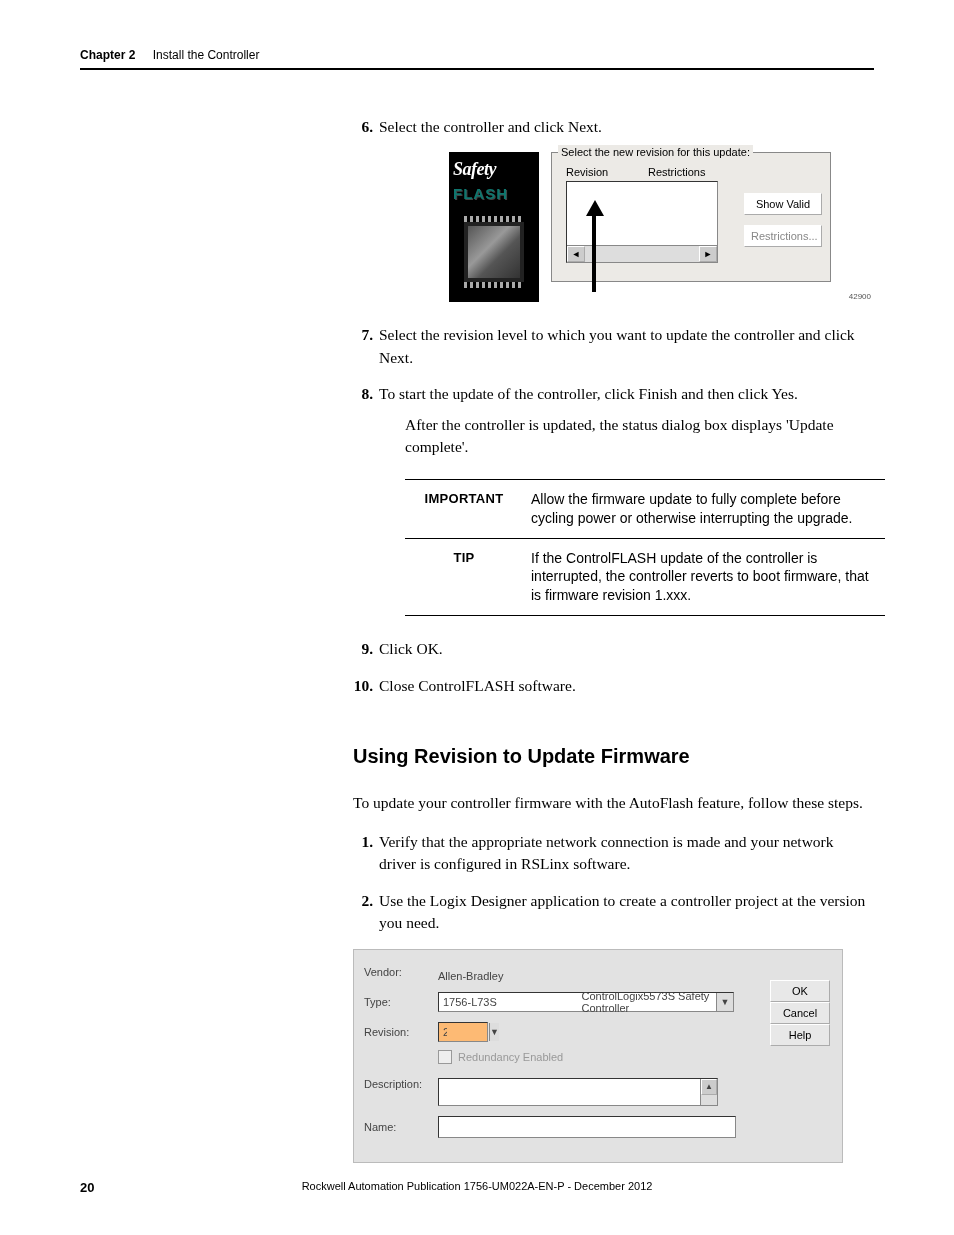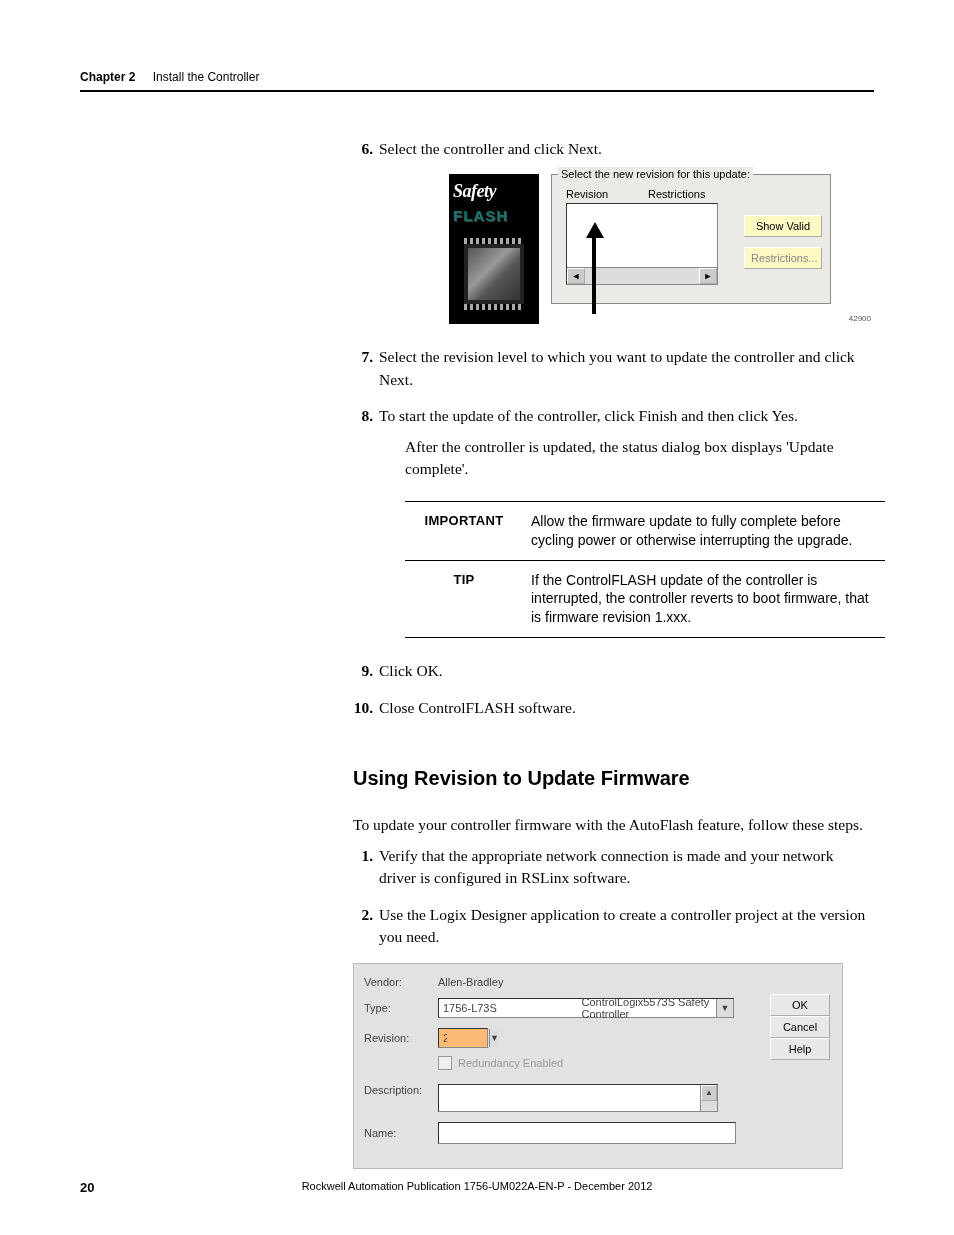--- a/index.html
+++ b/index.html
@@ -7,21 +7,21 @@
     margin: 0;
     background: #fff;
     font-family: Georgia, 'Times New Roman', serif;
     color: #000;
   }
   .page {
     width: 954px;
     height: 1235px;
     position: relative;
     box-sizing: border-box;
-    padding: 70px 80px 0 80px;
+    padding: 48px 80px 0 80px;
   }
   .header {
     font-family: "Helvetica Neue", Arial, sans-serif;
     font-size: 12px;
     border-bottom: 2px solid #000;
     padding-bottom: 6px;
     margin-bottom: 46px;
   }
   .header b { font-weight: 700; }
   .header .chap-title { margin-left: 14px; font-weight: 400; }
@@ -145,21 +145,21 @@
     border:1px outset #fff;
     font-size:9px;
     text-align:center;
     line-height:14px;
   }
   .dlg-btn{
     position:absolute;
     right:8px;
     width:78px; height:22px;
     font-size:11px;
-    background:#fef9c3;
+    background:#ffffff;
     border:1px outset #fff;
   }
   .dlg-btn.sv{ top:40px; }
   .dlg-btn.rs{ top:72px; color:#888; }
   .small-id{
     position:absolute;
     right:-32px; bottom:0;
     font-family: Arial, sans-serif;
     font-size:8px;
     color:#555;
@@ -211,21 +211,21 @@
   
   h2.sect{
     font-family:"Helvetica Neue", Arial, sans-serif;
     font-weight:700;
     font-size:20px;
     margin:48px 0 24px 0;
   }
   .intro{
     font-size:15.5px;
     line-height:1.45;
-    margin-bottom:8px;
+    margin-bottom:16px;
   }
 
   
   .shot2{
     margin-left:0;
     width:490px;
     background:#e2e2e2;
     border:1px solid #bbb;
     font-family: Tahoma, Arial, sans-serif;
     font-size:11px;
@@ -236,21 +236,21 @@
   }
   .form-row{
     display:flex;
     align-items:center;
     margin-bottom:10px;
   }
   .form-row .flabel{
     width:74px;
     color:#444;
   }
-  .form-row .fval{ color:#444; }
+  .form-row .fval{ color:#444;margin-top:8px; }
   .combo{
     display:flex; align-items:center;
     background:#fff;
     border:1px inset #888;
     height:20px;
     box-sizing:border-box;
   }
   .combo .txt{ flex:1; padding:0 4px; white-space:nowrap; overflow:hidden; }
   .combo .dd{
     width:16px; height:18px;

